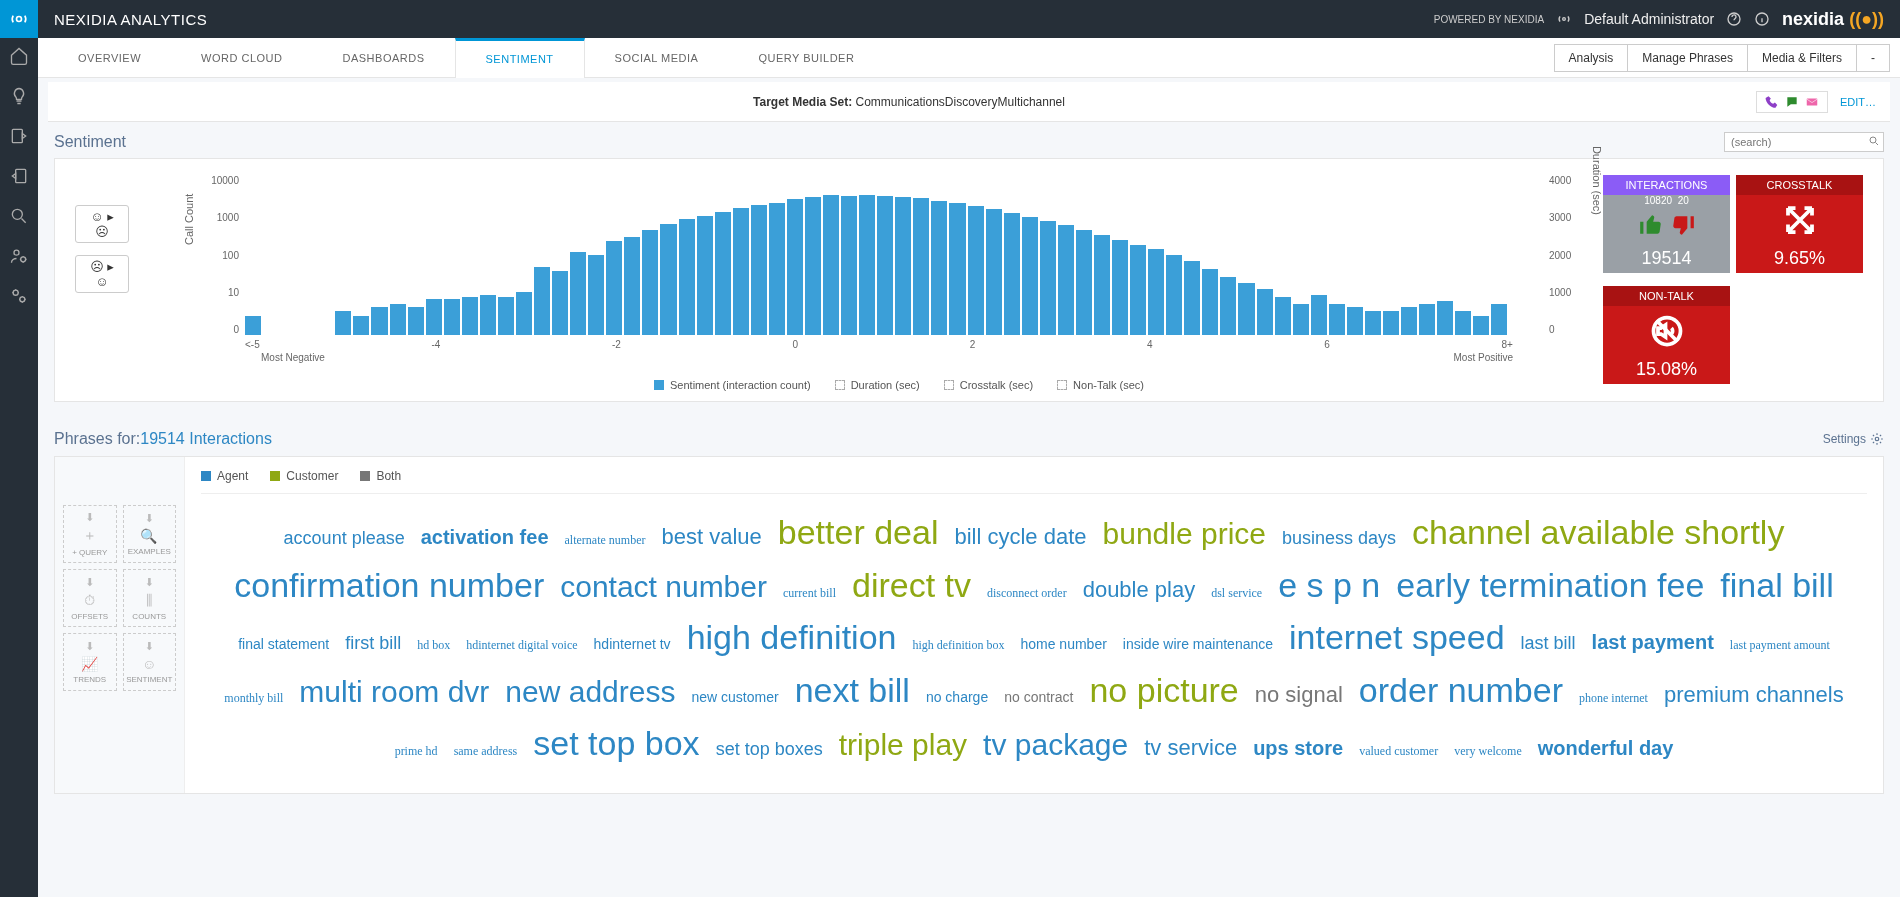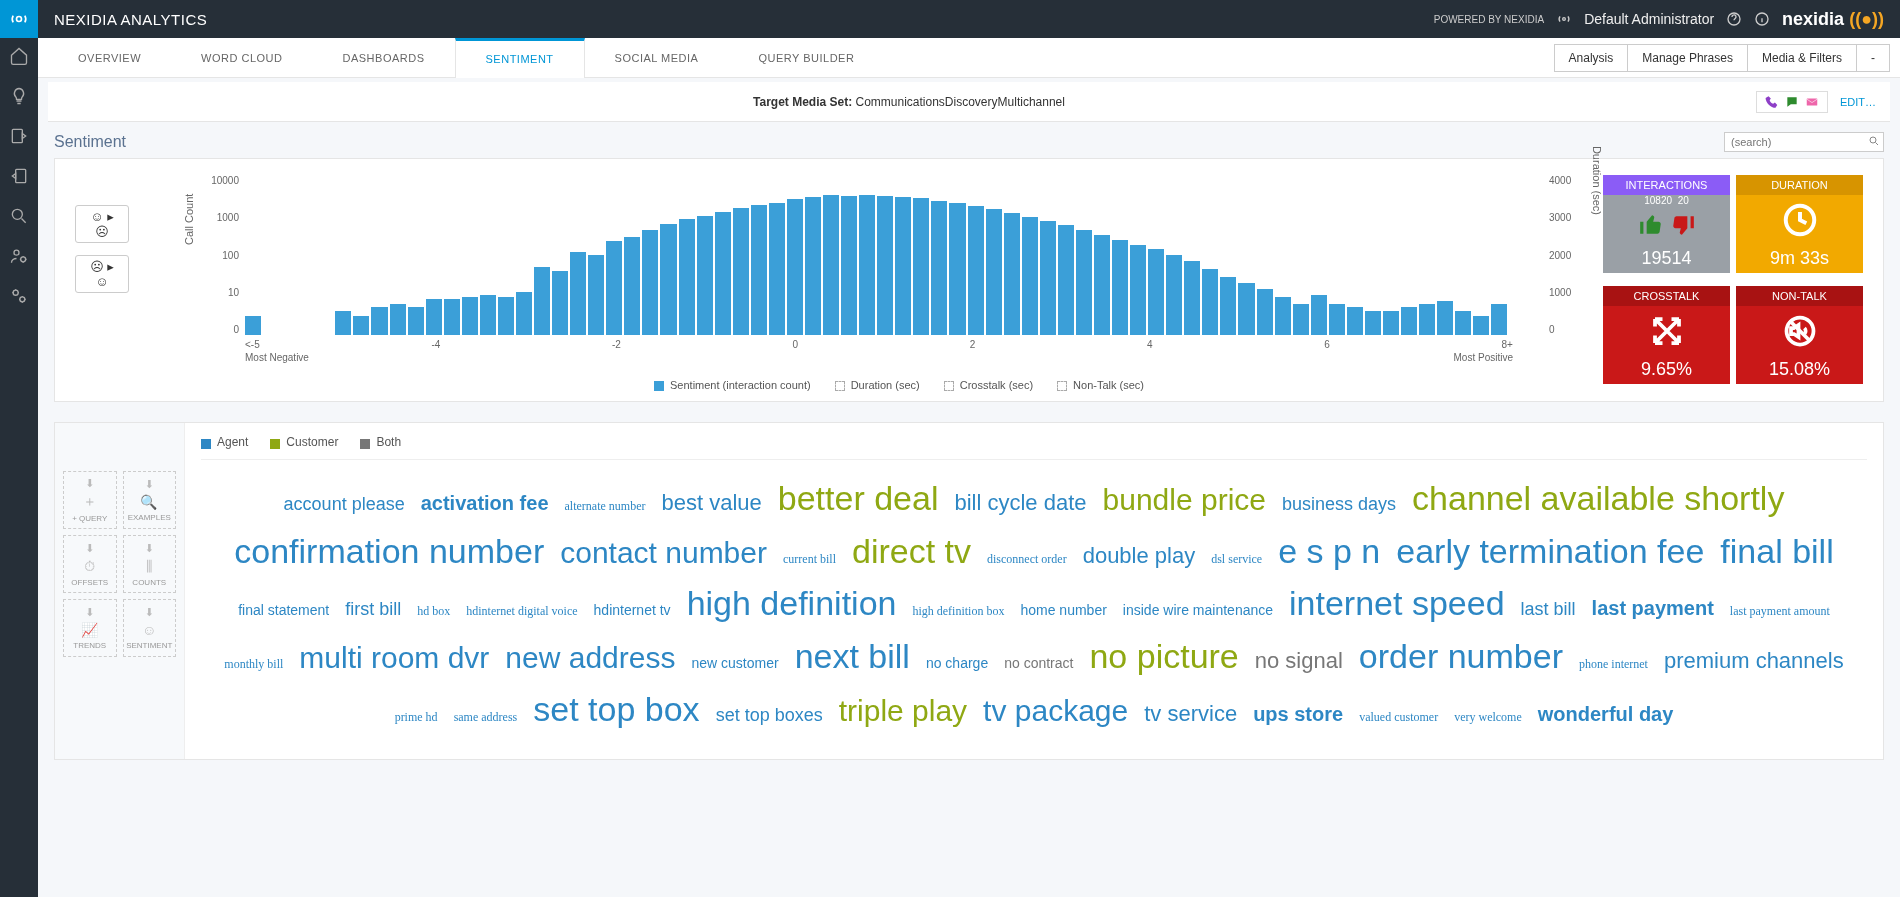--- a/index.html
+++ b/index.html
@@ -48,23 +48,23 @@
 .y-axis-label { position: absolute; left: 8px; top: 70px; transform: rotate(-90deg); transform-origin: left top; font-size: 11px; color: #666; }
 .y2-axis-label { position: absolute; right: -20px; top: 40px; transform: rotate(90deg); transform-origin: right top; font-size: 11px; color: #666; }
 .chart-plot { position: relative; height: 160px; margin-left: 30px; margin-right: 40px; }
 .chart-bars { position: absolute; left: 0; right: 0; bottom: 0; height: 160px; display: flex; align-items: flex-end; gap: 2px; }
 .bar { background: #3b9fd8; flex: 1; }
 .y-ticks { position: absolute; left: -6px; bottom: 0; height: 160px; display: flex; flex-direction: column-reverse; justify-content: space-between; font-size: 10px; color: #666; text-align: right; }
 .y-ticks span { transform: translateX(-100%); }
 .y2-ticks { position: absolute; right: -6px; bottom: 0; height: 160px; display: flex; flex-direction: column-reverse; justify-content: space-between; font-size: 10px; color: #666; }
 .y2-ticks span { transform: translateX(100%); }
 .x-ticks { display: flex; justify-content: space-between; font-size: 10px; color: #666; margin: 4px 30px 0 30px; padding-right:40px; }
-.x-labels-row { display: flex; justify-content: space-between; font-size: 10px; color: #666; margin: 2px 30px 0 30px; padding-right:40px;}
+.x-labels-row { display: flex; justify-content: space-between; font-size: 10px; color: #666; margin: 2px 30px 0 46px; padding-right:40px;}
 .legend-row { display: flex; justify-content: center; gap: 24px; font-size: 11px; color: #555; margin-top: 16px; align-items: center; }
-.leg-item { display: flex; align-items: flex-end; gap: 6px; }
+.leg-item { display: flex; align-items: center; gap: 6px; }
 .leg-sq { width: 10px; height: 10px; }
 .leg-sq.solid { background: #3b9fd8; }
 .leg-sq.dash { border: 1px dashed #aaa; }
 
 .tiles { width: 260px; display: grid; grid-template-columns: 1fr 1fr; gap: 6px; margin-left: 20px; }
 .tile { color: #fff; text-align: center; padding: 0; height: 98px; display: flex; flex-direction: column; }
 .tile .t-head { font-size: 11px; padding: 4px 0; background: rgba(0,0,0,0.15); }
 .tile .t-sub { font-size: 10px; }
 .tile .t-body { flex: 1; display: flex; align-items: center; justify-content: center; gap: 6px; }
 .tile .t-foot { font-size: 18px; padding: 4px 0; font-weight: 500; }
@@ -358,30 +358,20 @@
           <div class="t-body">
             <svg width="26" height="26" viewBox="0 0 24 24" fill="#2e8b2e">
                 <path d="M2 20h3V9H2zM21 11c0-1-1-2-2-2h-5l1-4c0-1-1-2-2-2L8 9v11h10c1 0 2-1 2-2z"></path>
               </svg>
             <svg width="26" height="26" viewBox="0 0 24 24" fill="#c91818">
                 <path d="M22 4h-3v11h3zM3 13c0 1 1 2 2 2h5l-1 4c0 1 1 2 2 2l5-6V4H6c-1 0-2 1-2 2z"></path>
               </svg>
           </div>
           <div class="t-foot">19514</div>
         </div>
-        <div class="tile yellow">
-          <div class="t-head">DURATION</div>
-          <div class="t-body">
-            <svg width="38" height="38" viewBox="0 0 24 24" fill="none" stroke="#fff" stroke-width="2.5">
-                <circle cx="12" cy="12" r="9"></circle>
-                <path d="M12 7v5l4 2"></path>
-              </svg>
-          </div>
-          <div class="t-foot">9m 33s</div>
-        </div>
         <div class="tile red">
           <div class="t-head">CROSSTALK</div>
           <div class="t-body">
             <svg width="36" height="36" viewBox="0 0 24 24" fill="none" stroke="#fff" stroke-width="2.5">
                 <path d="M4 4h5M4 4v5M20 20h-5M20 20v-5M4 4l16 16M20 4h-5M20 4v5M4 20h5M4 20v-5M20 4L4 20"></path>
               </svg>
           </div>
           <div class="t-foot">9.65%</div>
         </div>
         <div class="tile red">
@@ -391,20 +381,33 @@
                 <circle cx="12" cy="12" r="9"></circle>
                 <path d="M8 10l3-2v8l-3-2H6v-4zM15 10c1 1 1 3 0 4"></path>
                 <path d="M5 5l14 14"></path>
               </svg>
           </div>
           <div class="t-foot">15.08%</div>
         </div>
       </div>
     </div>
 
+    <div class="phrases-head">
+      <div class="section-title">
+        <span>Phrases for:</span><span style="color:#2d87c4;">19514 Interactions</span>
+      </div>
+      <div class="sp"></div>
+      <div class="settings">
+        <span>Settings</span>
+        <svg width="14" height="14" viewBox="0 0 24 24" fill="none" stroke="#5b7290" stroke-width="2">
+            <circle cx="12" cy="12" r="3"></circle>
+            <path d="M12 2v3M12 19v3M2 12h3M19 12h3M5 5l2 2M17 17l2 2M19 5l-2 2M7 17l-2 2"></path>
+          </svg>
+      </div>
+    </div>
 
     <div class="cloud-card">
       <div class="cloud-tools">
         <div style="height:26px"></div>
         <div class="tool-grid" id="tool-grid">
             <div class="tool-cell">
               <div class="ar">⬇</div>
               <div style="font-size:14px;color:#bbb">＋</div>
               <div>+ QUERY</div>
             </div>

